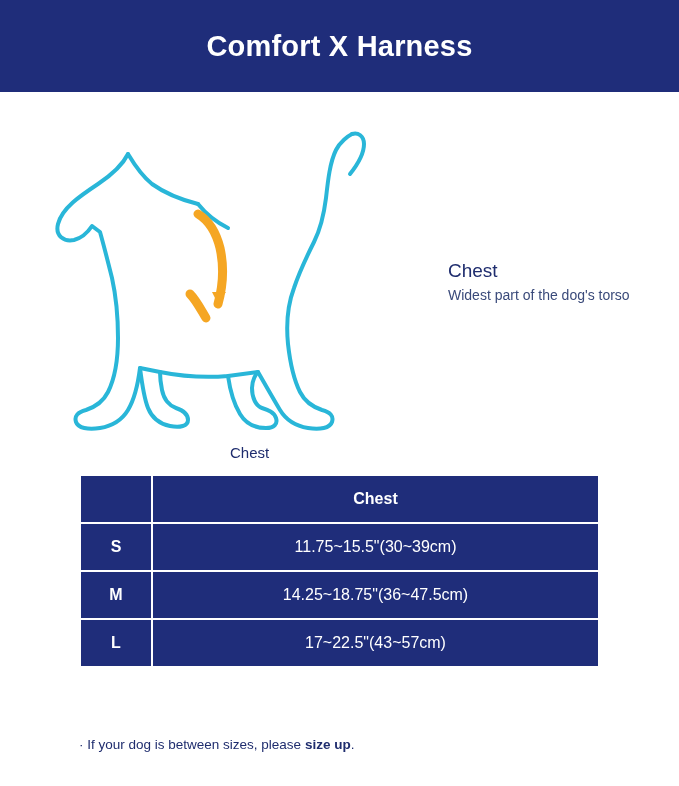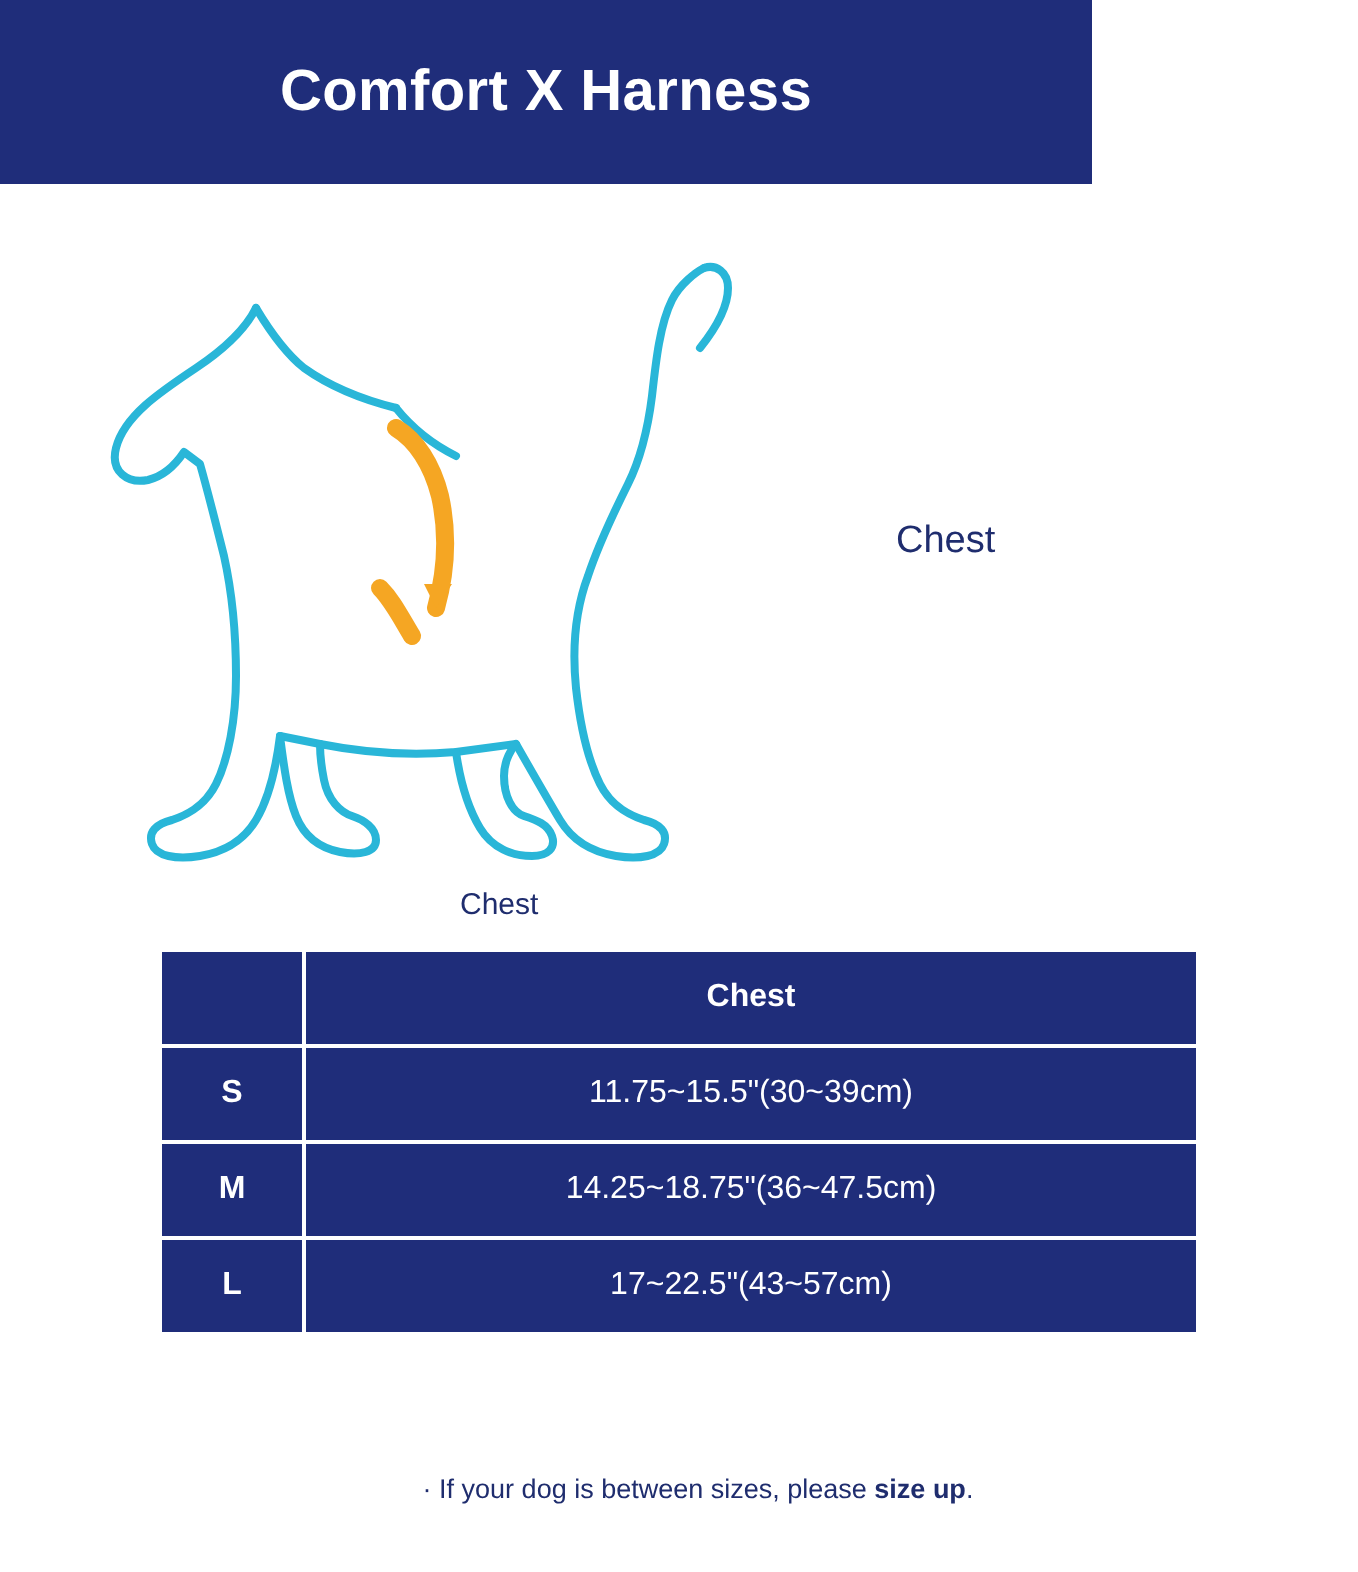--- a/index.html
+++ b/index.html
@@ -17,21 +17,21 @@
   .page {
     position: relative;
     width: 679px;
     height: 786px;
   }
   
   .header {
     position: absolute;
     left: 0;
     top: 0;
-    width: 546px;
+    width: 679px;
     height: 92px;
     background: #1f2d7a;
     display: flex;
     align-items: center;
     justify-content: center;
   }
   .header-title {
     color: #ffffff;
     font-size: 29px;
     font-weight: bold;
@@ -113,21 +113,20 @@
     position: absolute;
     left: 79px;
     top: 736px;
     width: 540px;
   }
   .note {
     font-size: 13.5px;
     color: #1f2d6e;
     margin-bottom: 9px;
     line-height: 1.3;
-    text-align: center;
   }
   .note b {
     font-weight: bold;
   }
 </style>
 </head>
 <body>
 
 <div class="page">
 
@@ -188,20 +187,21 @@
         <path d="M168 92 C 178 98, 186 110, 190 126 C 194 144, 193 164, 188 182" fill="none" stroke="#f5a623" stroke-width="9" stroke-linecap="round"></path>
         <path d="M188 182 L 182 170 L 196 170 Z" fill="#f5a623"></path>
         <path d="M176 196 C 170 186, 166 178, 160 172" fill="none" stroke="#f5a623" stroke-width="9" stroke-linecap="round"></path>
       </g>
     </svg>
 
     <div class="chest-caption">Chest</div>
 
     <div class="legend">
       <div class="legend-title">Chest</div>
+      <div class="legend-desc">Widest part of the dog's torso</div>
     </div>
   </div>
 
   <table class="size-table">
     <tbody>
       <tr>
         <td class="corner"></td>
         <td class="hdr-chest">Chest</td>
       </tr>
       <tr>

